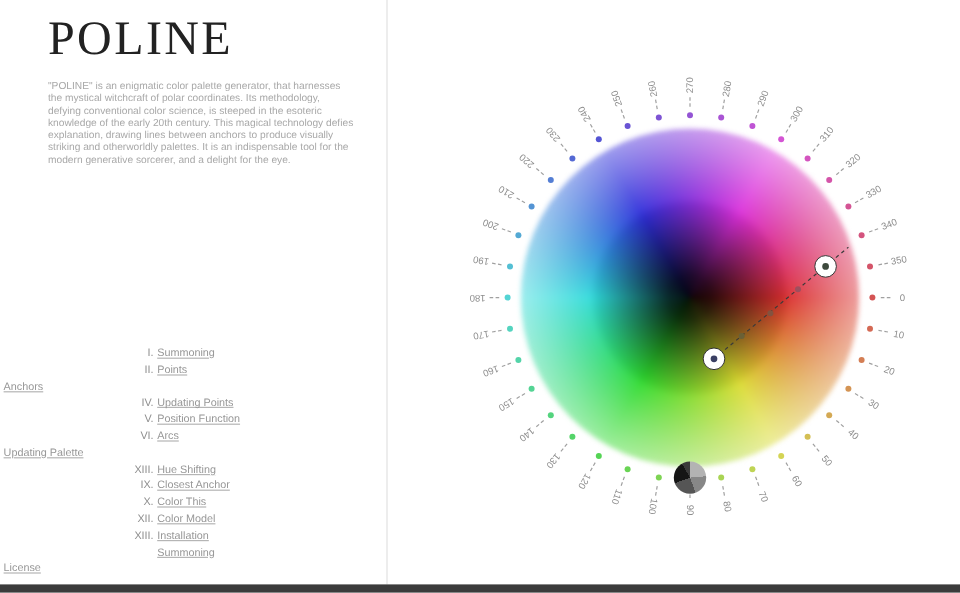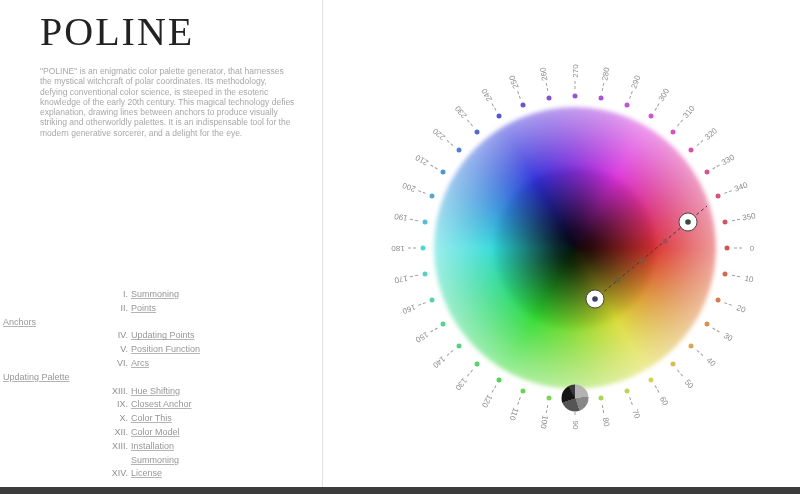--- a/index.html
+++ b/index.html
@@ -108,21 +108,20 @@
       </li>
       <li>
         <span class="num">XII.</span>
         <a href="#">Color Model</a>
       </li>
       <li>
         <span class="num">XIII.</span>
         <a href="#">Installation Summoning</a>
       </li>
       <li>
-        <span class="num">XIV.</span>
         <a href="#">License</a>
       </li>
     </ol>
 </div>
 
 <div class="v-sep"></div>
 
 <div class="wheel-area">
   <div class="wheel"></div>
   <div class="hue-ring">

